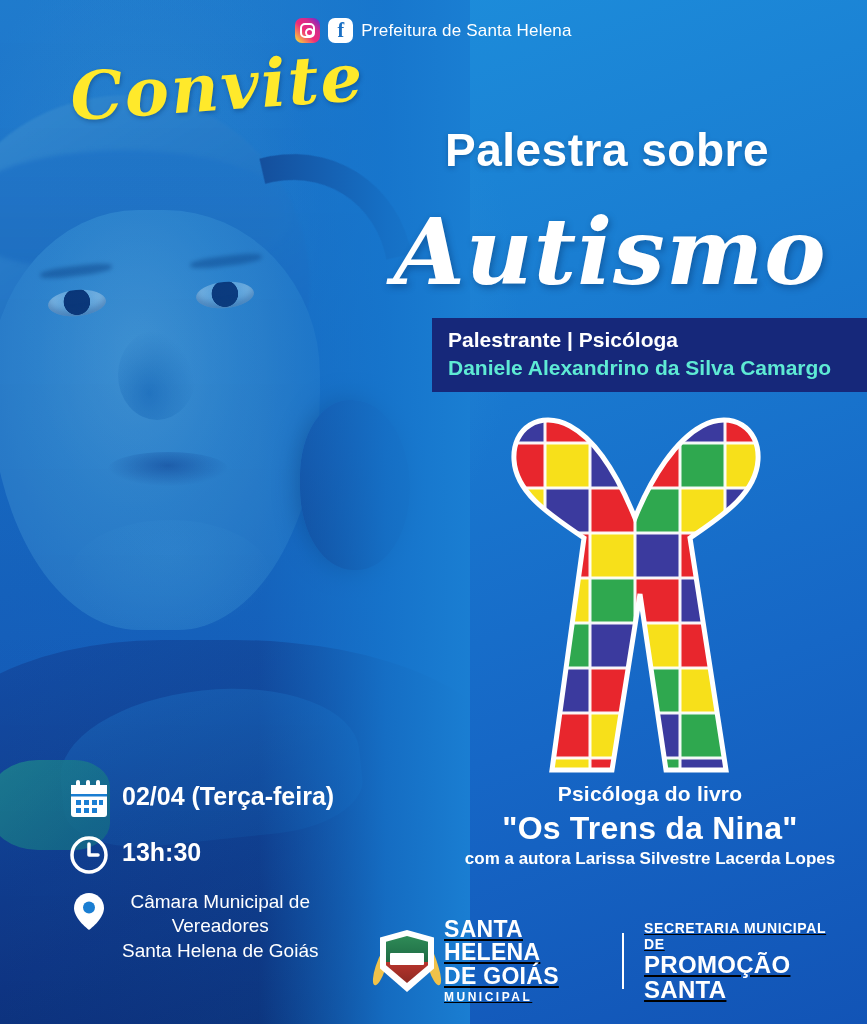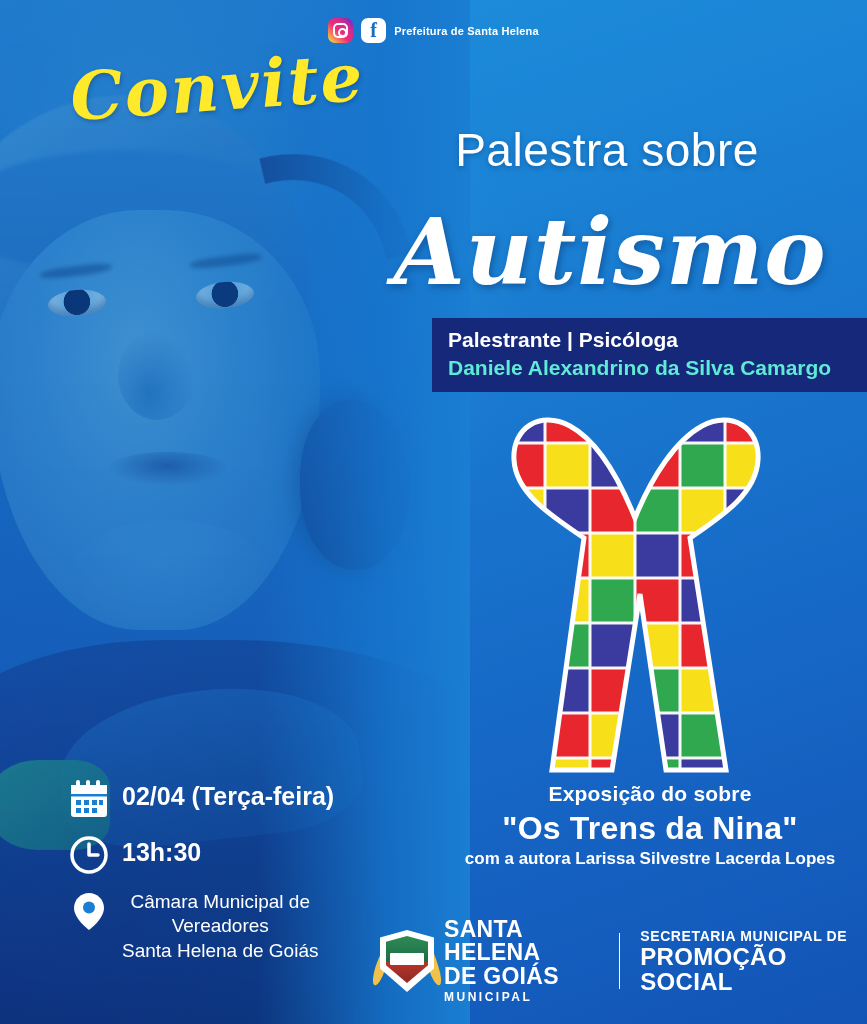--- a/index.html
+++ b/index.html
@@ -140,38 +140,38 @@
   }
   .soc-ic.ig .glyph {
     width:15px; height:15px; border:2px solid #fff; border-radius:5px; position:relative;
   }
   .soc-ic.ig .glyph:before {
     content:""; position:absolute; left:3px; top:3px; width:5px; height:5px;
     border:2px solid #fff; border-radius:50%;
   }
   .soc-ic.fb { background:#fff; color:#1a6fc4; font-family:"Liberation Serif", serif; font-size:20px; line-height:1; padding-bottom:2px; }
   #social .handle {
-    color:#ffffff; font-size:11px; font-weight:bold; letter-spacing:.2px;
+    color:#ffffff; font-size:17px; font-weight:normal; letter-spacing:.2px;
   }
 
   
   #convite {
     position:absolute; left:70px; top:48px;
     font-family:"DejaVu Serif", serif;
     font-style:italic; font-weight:bold;
     font-size:66px; color:#ffe92b;
     letter-spacing:2px;
     text-shadow:1px 2px 4px rgba(0,40,90,.35);
     transform:rotate(-4deg);
     z-index:5;
   }
   #palestra {
     position:absolute; left:392px; top:123px; width:430px;
     text-align:center;
-    font-size:46px; font-weight:normal; color:#ffffff;
+    font-size:46px; font-weight:bold; color:#ffffff;
     letter-spacing:.5px;
     text-shadow:0 2px 5px rgba(0,40,90,.35);
     z-index:5;
   }
   #autismo {
     position:absolute; left:350px; top:198px; width:520px;
     text-align:center;
     font-family:"DejaVu Serif", serif;
     font-style:italic; font-weight:bold;
     font-size:92px; color:#ffffff;
@@ -202,21 +202,21 @@
 
   
   #book { position:absolute; left:440px; top:782px; width:420px; text-align:center; color:#fff; z-index:5; }
   #book .e1 { font-size:21px; font-weight:bold; letter-spacing:.2px; }
   #book .e2 { font-size:32px; font-weight:bold; margin-top:4px; letter-spacing:.2px; }
   #book .e3 { font-size:17px; font-weight:bold; margin-top:2px; }
 
   
   #logos {
     position:absolute; left:380px; top:925px; width:470px; height:72px;
-    display:flex; align-items:center; z-index:5;
+    display:flex; align-items:center; z-index:5;text-decoration:underline;
   }
   #crest {
     width:54px; height:62px; flex:0 0 54px; margin-right:10px;
     position:relative;
   }
   #crest .shield {
     position:absolute; inset:0;
     background:#ffffff;
     clip-path:polygon(50% 0%, 100% 12%, 100% 62%, 50% 100%, 0% 62%, 0% 12%);
   }
@@ -429,38 +429,38 @@
       <div class="info-tx place">
         <div>Câmara Municipal de</div>
         <div>Vereadores</div>
         <div>Santa Helena de Goiás</div>
       </div>
     </div>
 
   </div>
 
   <div id="book">
-    <div class="e1">Exposição do sobre</div>
+    <div class="e1">Psicóloga do livro</div>
     <div class="e2">"Os Trens da Nina"</div>
     <div class="e3">com a autora Larissa Silvestre Lacerda Lopes</div>
   </div>
 
   <div id="logos">
     <div id="crest">
       <div class="leafL"></div>
       <div class="leafR"></div>
       <div class="shield"></div>
       <div class="inner"></div>
       <div class="bar"></div>
     </div>
     <div id="city">
       <div class="l1">SANTA HELENA</div>
       <div class="l2">DE GOIÁS</div>
       <div class="l3">MUNICIPAL</div>
     </div>
     <div id="divider"></div>
     <div id="sec">
       <div class="s1">SECRETARIA MUNICIPAL DE</div>
-      <div class="s2">PROMOÇÃO SOCIAL</div>
+      <div class="s2">PROMOÇÃO SANTA</div>
     </div>
   </div>
 
 </div>
 
 </body></html>

